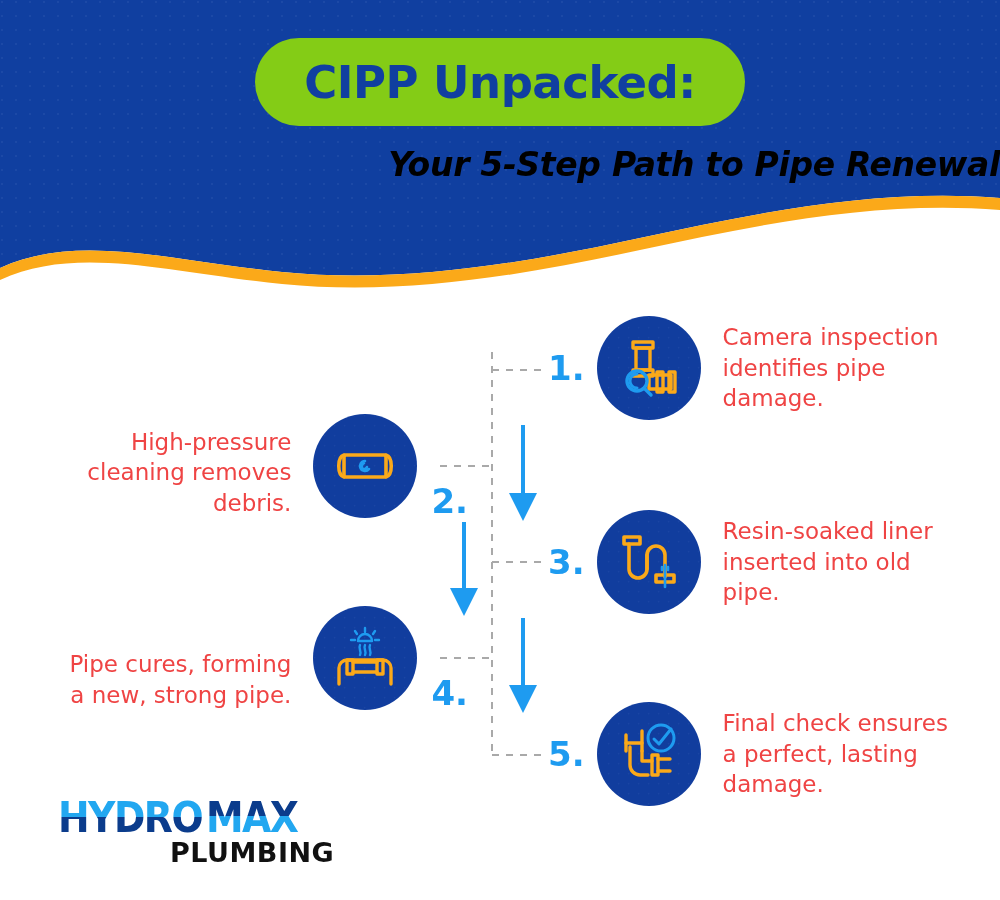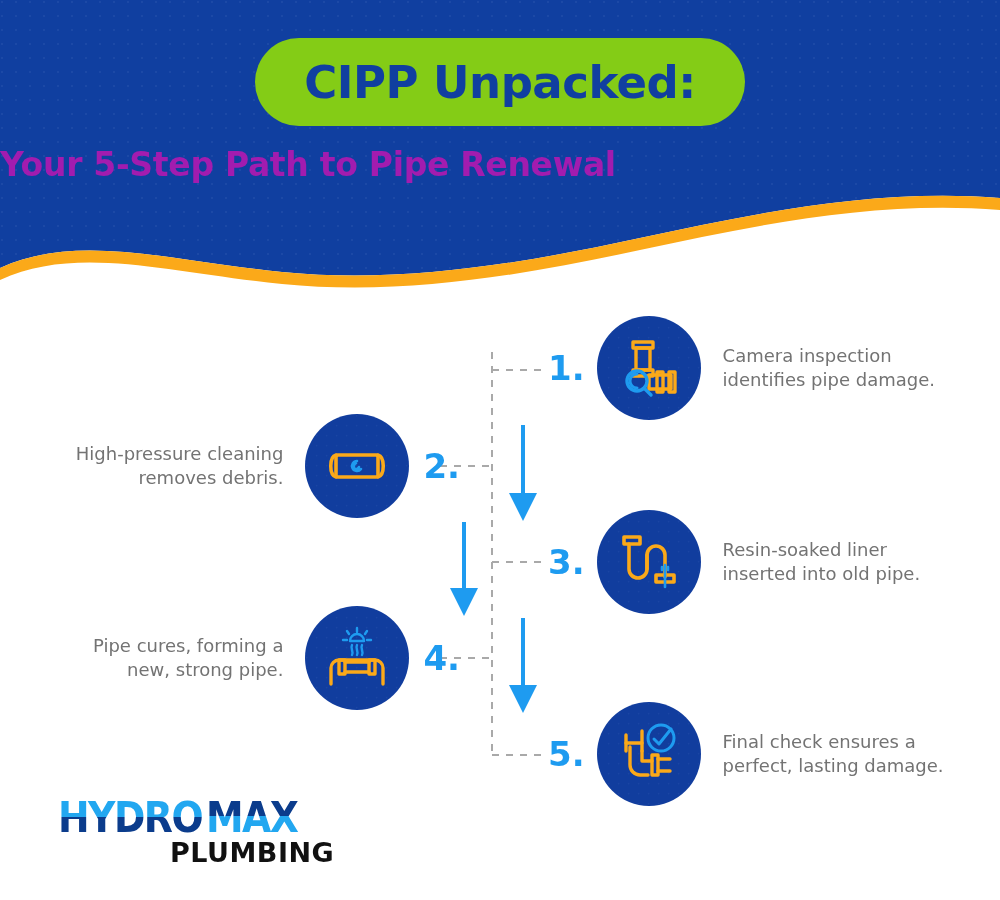--- a/index.html
+++ b/index.html
@@ -18,53 +18,54 @@
   .title-badge{
     position:absolute;left:255px;top:38px;width:490px;height:88px;
     background:#84cc16;border-radius:44px;
     display:flex;align-items:center;justify-content:center;
   }
   .title-badge span{
     color:#103FA0;font-size:45px;font-weight:bold;letter-spacing:-0.5px;
     line-height:1;font-family:"DejaVu Sans", sans-serif;
   }
   .subtitle{
-    position:absolute;left:0;top:145px;width:1000px;text-align:left;
-    color:#a21caf;font-size:33px;font-weight:bold;letter-spacing:-0.3px;
+    position:absolute;left:0;top:145px;width:1000px;text-align:right;
+    color:#000000;font-size:33px;font-weight:bold;letter-spacing:-0.3px;
     font-family:"DejaVu Sans", sans-serif;
+    font-style:italic;
   }
 
   
   .connectors{position:absolute;left:0;top:0;width:1000px;height:900px;pointer-events:none;}
 
   
   .step{position:absolute;display:flex;align-items:center;}
   .step-right{left:548px;width:420px;justify-content:flex-start;}
-  .step-left{left:60px;width:400px;justify-content:flex-end;}
+  .step-left{left:68px;width:400px;justify-content:flex-end;align-items:flex-end;}
 
   .num{
     color:#1E9BF0;font-size:34px;font-weight:bold;
     font-family:"DejaVu Sans", sans-serif;line-height:1;
     flex:0 0 auto;
   }
   .step-right .num{margin-right:12px;}
   .step-left .num{margin-left:14px;order:3;}
 
   .bubble{
     flex:0 0 auto;width:104px;height:104px;border-radius:50%;
     background:#113D9E;
     display:flex;align-items:center;justify-content:center;
     position:relative;overflow:hidden;
   }
   .bubble .dots{position:absolute;inset:0;opacity:.35;}
   .bubble svg.glyph{position:relative;z-index:2;}
   .step-left .bubble{order:2;}
 
   .desc{
-    color:#737373;font-size:18px;line-height:1.32;font-weight:500;
+    color:#ef4444;font-size:23px;line-height:1.32;font-weight:500;
     font-family:"DejaVu Sans", sans-serif;
   }
   .step-right .desc{margin-left:22px;text-align:left;max-width:235px;}
   .step-left .desc{margin-right:22px;text-align:right;max-width:225px;order:1;}
 
   
   .logo{position:absolute;left:58px;top:790px;width:300px;height:80px;}
 </style>
 </head>
 <body>

